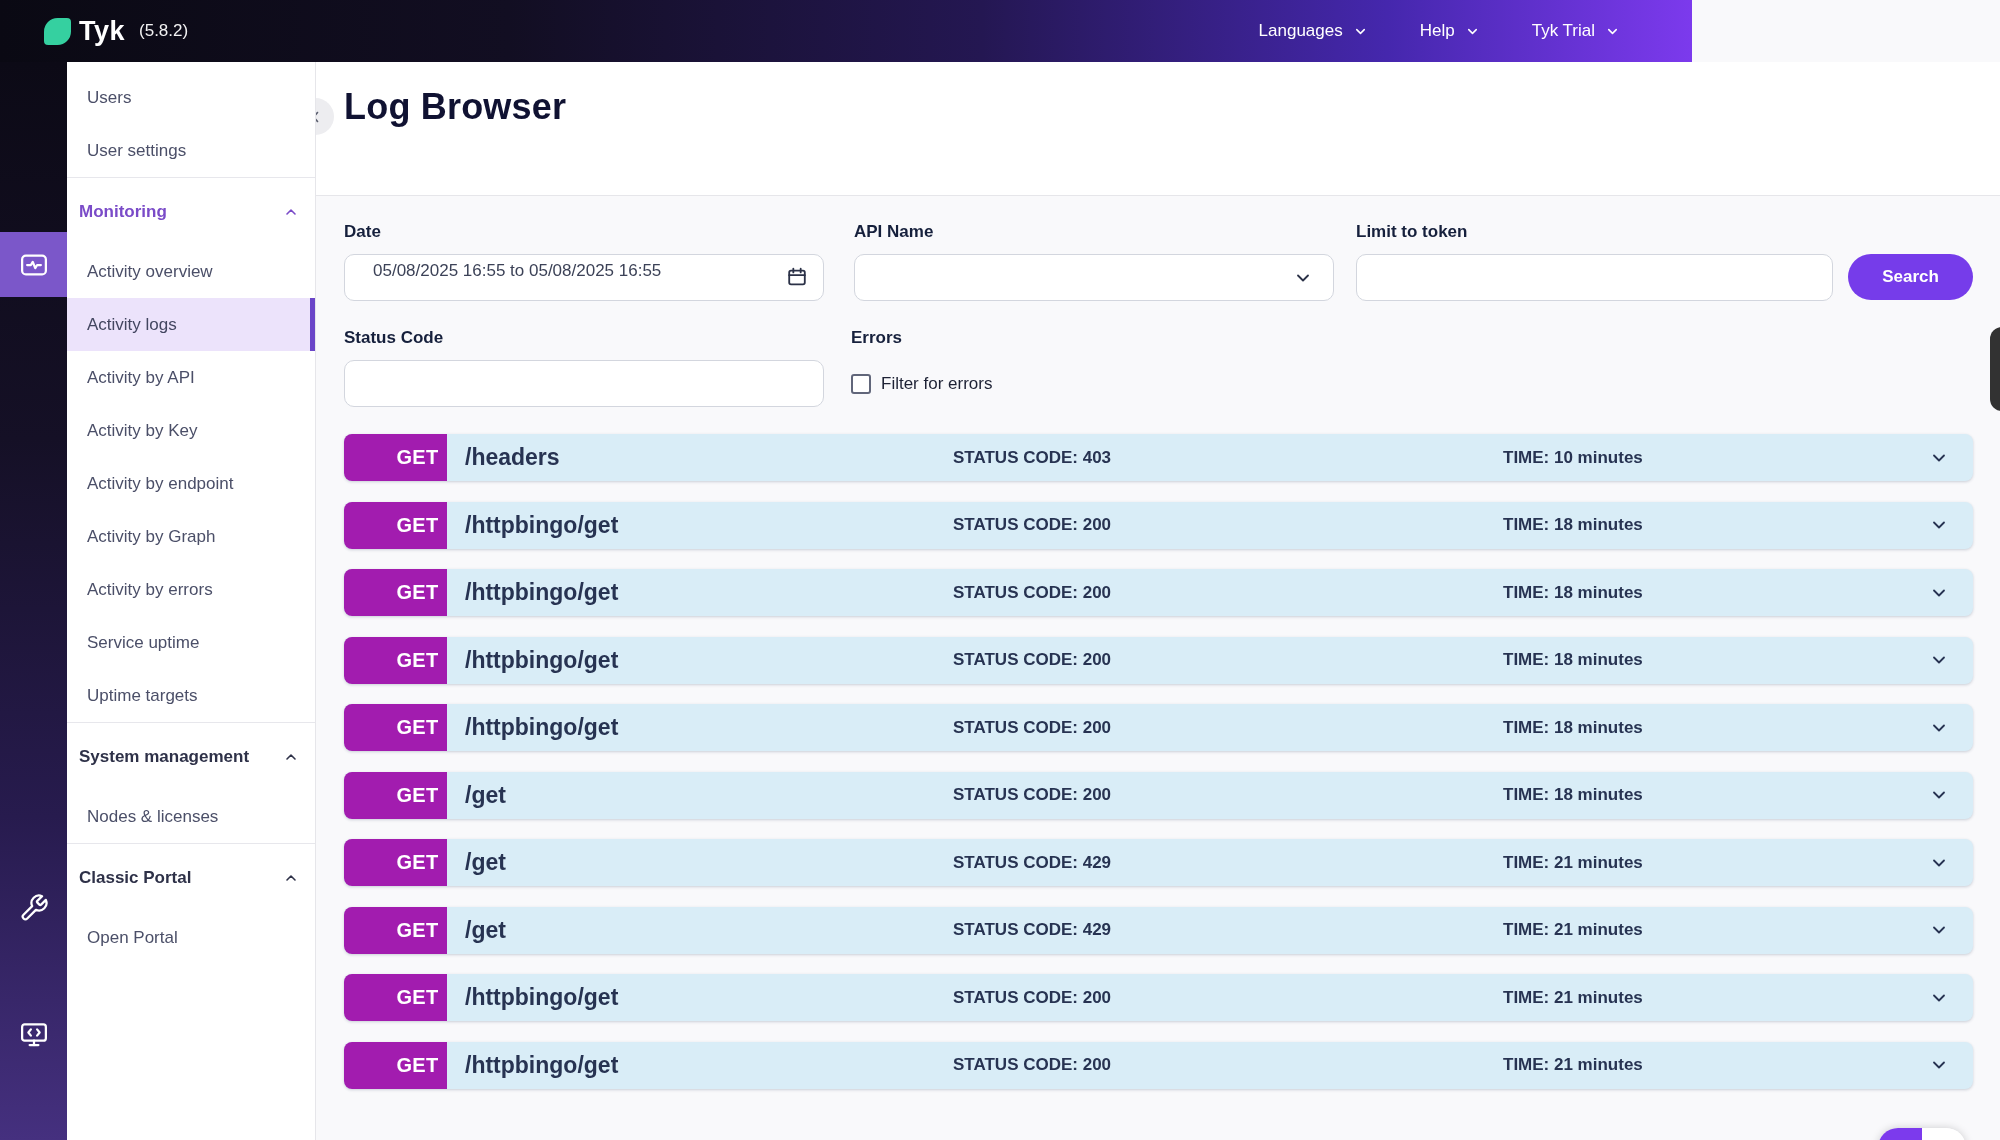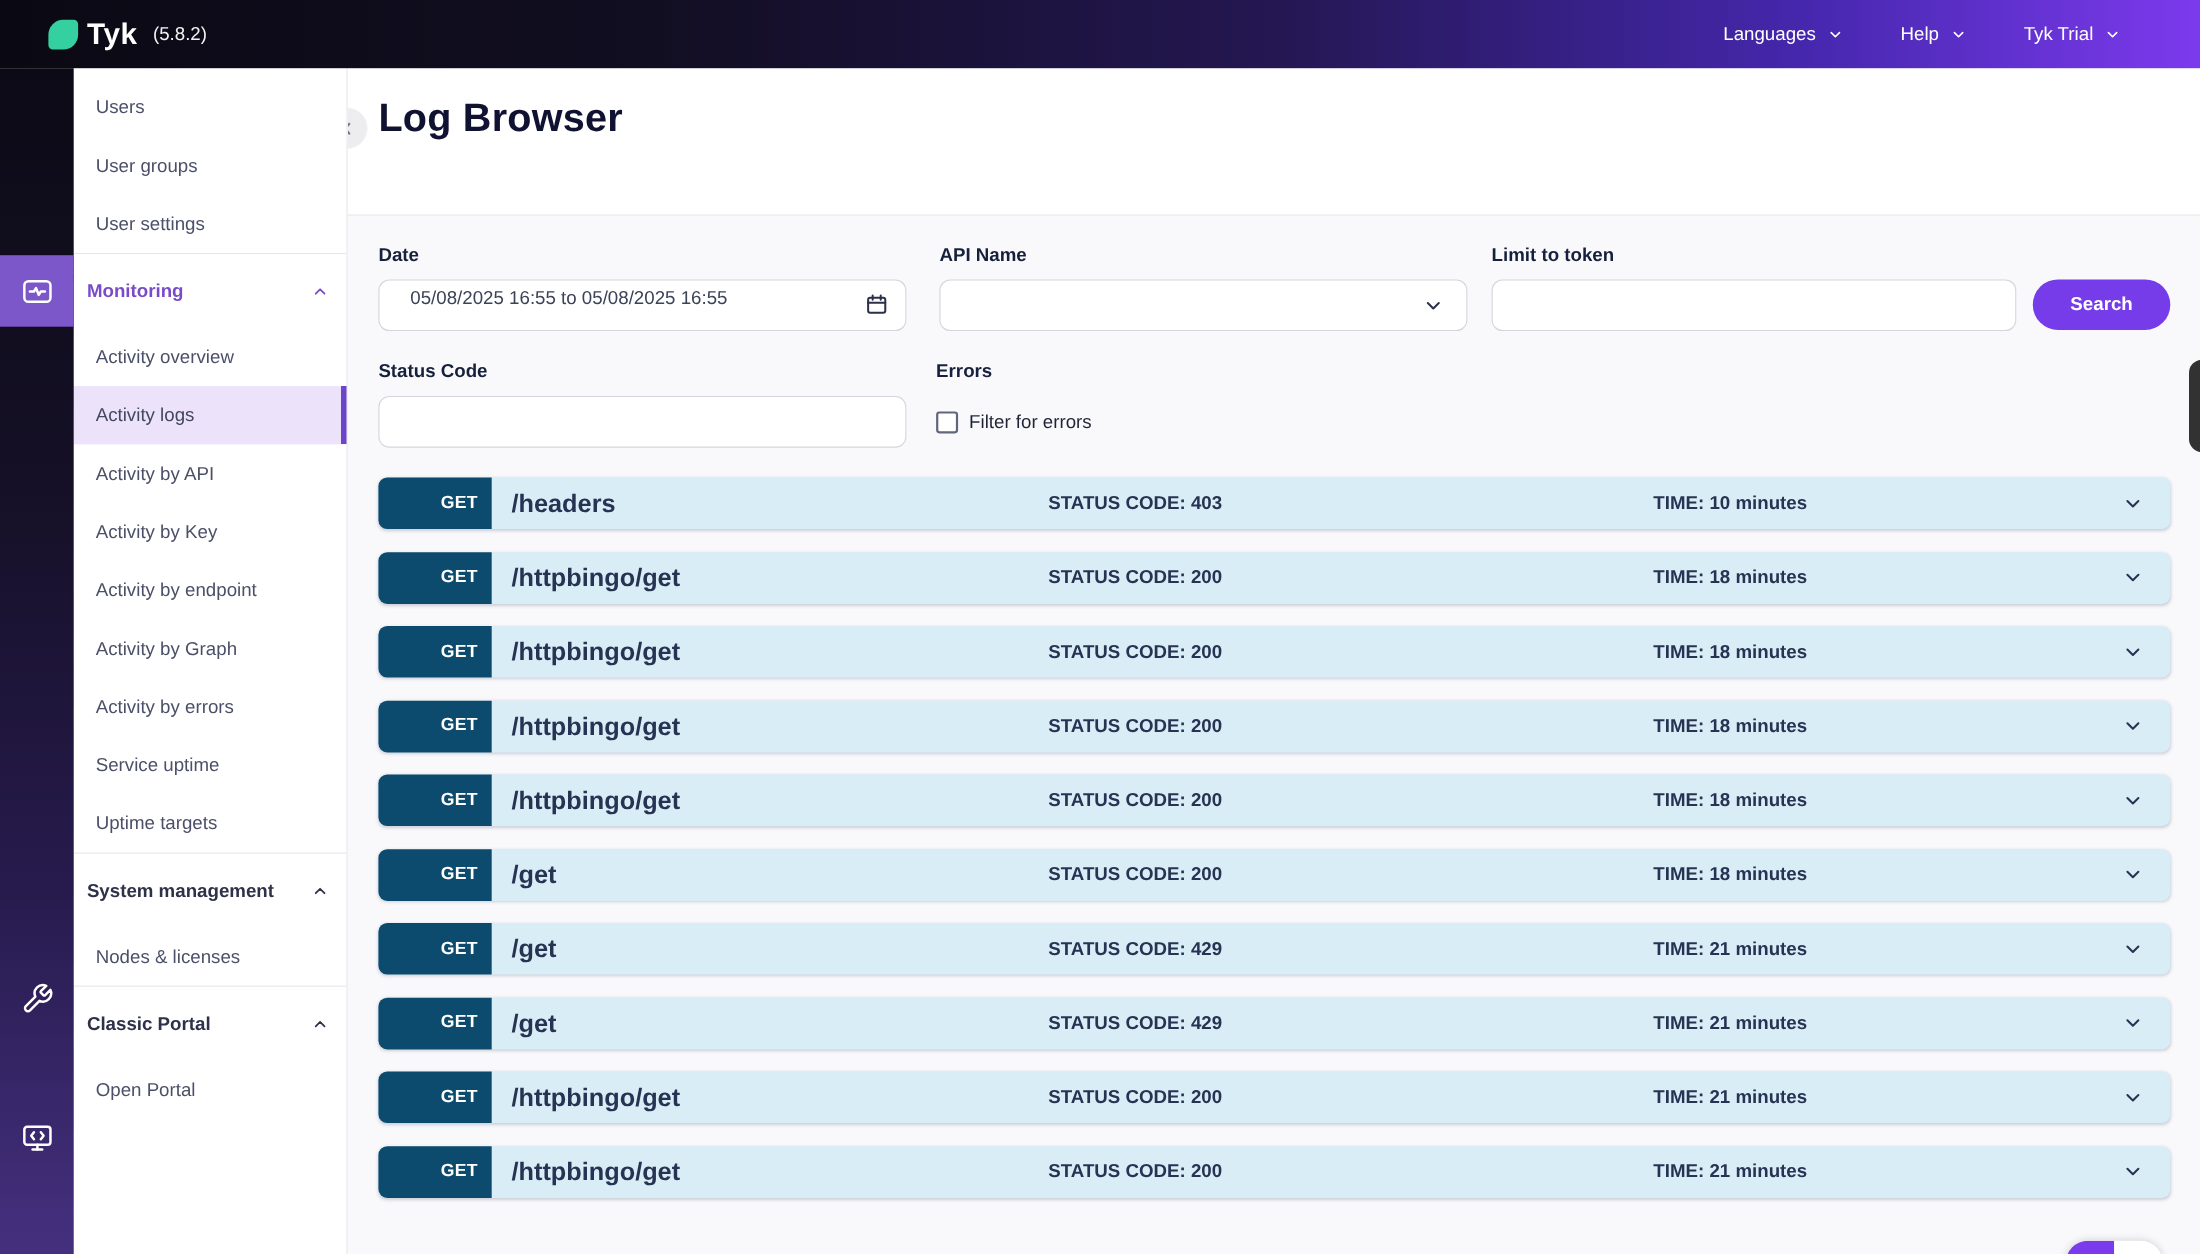--- a/index.html
+++ b/index.html
@@ -1,20 +1,20 @@
 <!DOCTYPE html>
 <html><head>
 <meta charset="utf-8">
 <style>
   * { margin:0; padding:0; box-sizing:border-box; }
   html,body { width:2000px; height:1140px; overflow:hidden; background:#f9f9fb;
     font-family:"Liberation Sans", sans-serif; }
 
   
-  .topbar { position:fixed; left:0; top:0; width:2000px; height:62px;
+  .topbar { position:fixed; left:0; top:0; width:1692px; height:62px;
     background:linear-gradient(90deg,#0a0913 0%,#120e22 30%,#241752 58%,#4527ad 82%,#7c3aed 100%);
     display:flex; align-items:center; justify-content:space-between; z-index:50; }
   .brand { display:flex; align-items:center; gap:8px; padding-left:44px; }
   .leaf { width:27px; height:27px; background:#35d0a0;
     border-radius:50% 15% 50% 15%; }
   .brand-name { color:#fff; font-size:27px; font-weight:700; letter-spacing:.5px; }
   .brand-ver { color:rgba(255,255,255,.95); font-size:17px; font-weight:400; margin-left:6px; }
   .topnav { display:flex; align-items:center; gap:52px; padding-right:72px; }
   .topnav-item { display:flex; align-items:center; gap:10px; color:#fff; font-size:17px; cursor:pointer; }
   .topnav-item svg { width:15px; height:15px; }
@@ -66,22 +66,22 @@
     font-family:"Liberation Sans",sans-serif; cursor:pointer; }
   .errors-line { position:absolute; left:535px; top:178px; display:flex; align-items:center; gap:10px; }
   .checkbox { appearance:none; width:20px; height:20px; border:2px solid #61667a; border-radius:3px;
     background:#fff; cursor:pointer; margin:0; }
   .errors-text { font-size:17px; color:#1e2235; }
 
   
   .rows { position:absolute; left:28px; top:238px; width:1629px; }
   .log-row { position:relative; height:47px; margin-bottom:20.5px; background:#d9edf7; border-radius:8px;
     box-shadow:0 1px 3px rgba(40,60,90,.22); display:flex; align-items:center; cursor:pointer; }
-  .method-badge { width:103px; height:47px; flex:none; background:#0c4a6e; border-radius:8px 0 0 8px;
-    display:flex; align-items:center; justify-content:center; color:#fff; font-weight:700; font-size:16px;
+  .method-badge { width:103px; height:47px; flex:none; background:#a21caf; border-radius:8px 0 0 8px;
+    display:flex; align-items:center; justify-content:center; color:#fff; font-weight:700; font-size:20px;
     letter-spacing:.3px;padding-left:44px; }
   .log-path { margin-left:18px; font-size:23px; font-weight:700; color:#273352; }
   .log-status { position:absolute; left:609px; font-size:17px; font-weight:700; color:#273352; }
   .log-time { position:absolute; left:1159px; font-size:17px; font-weight:700; color:#273352;text-align:right; }
   .row-chevron { position:absolute; right:24px; color:#273352; display:flex; }
   .row-chevron svg { width:20px; height:20px; }
 
   
   .scroll-thumb { position:fixed; left:1990px; top:327px; width:24px; height:84px;
     background:#323232; border-radius:12px; z-index:60; }
@@ -156,23 +156,20 @@
       </svg>
     </span>
   </div>
 </div>
 
 <aside class="sidebar">
   <div class="sb-item">
       <span>Users</span>
     </div>
   <div class="sb-item">
-      <span>User groups</span>
-    </div>
-  <div class="sb-item">
       <span>User settings</span>
     </div>
   <div class="sb-divider"></div>
 
   <div class="sb-header purple">
     <span>Monitoring</span>
     <span>
         <svg viewBox="0 0 24 24">
           <polyline points="6 15 12 9 18 15" fill="none" stroke="#7a4bc8" stroke-width="2.4" stroke-linecap="round" stroke-linejoin="round"></polyline>
         </svg>

